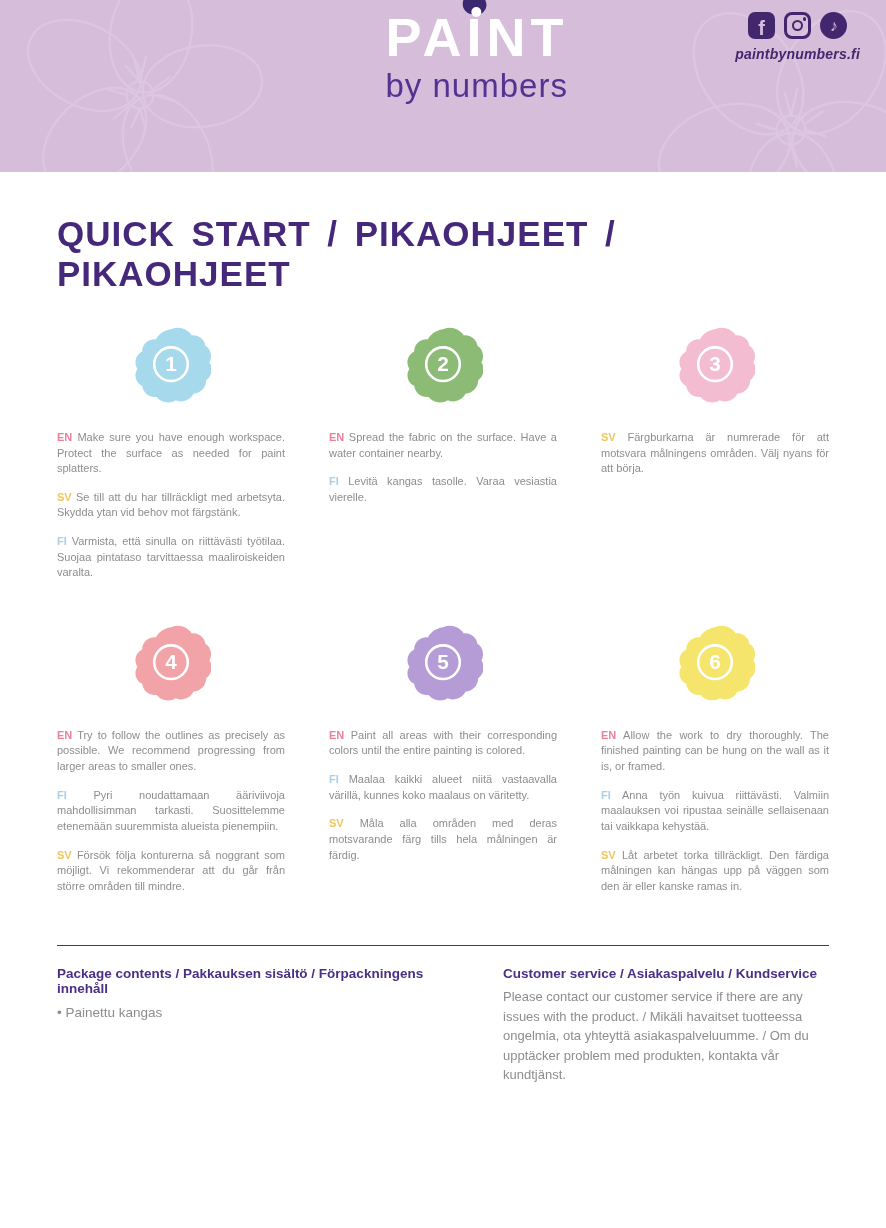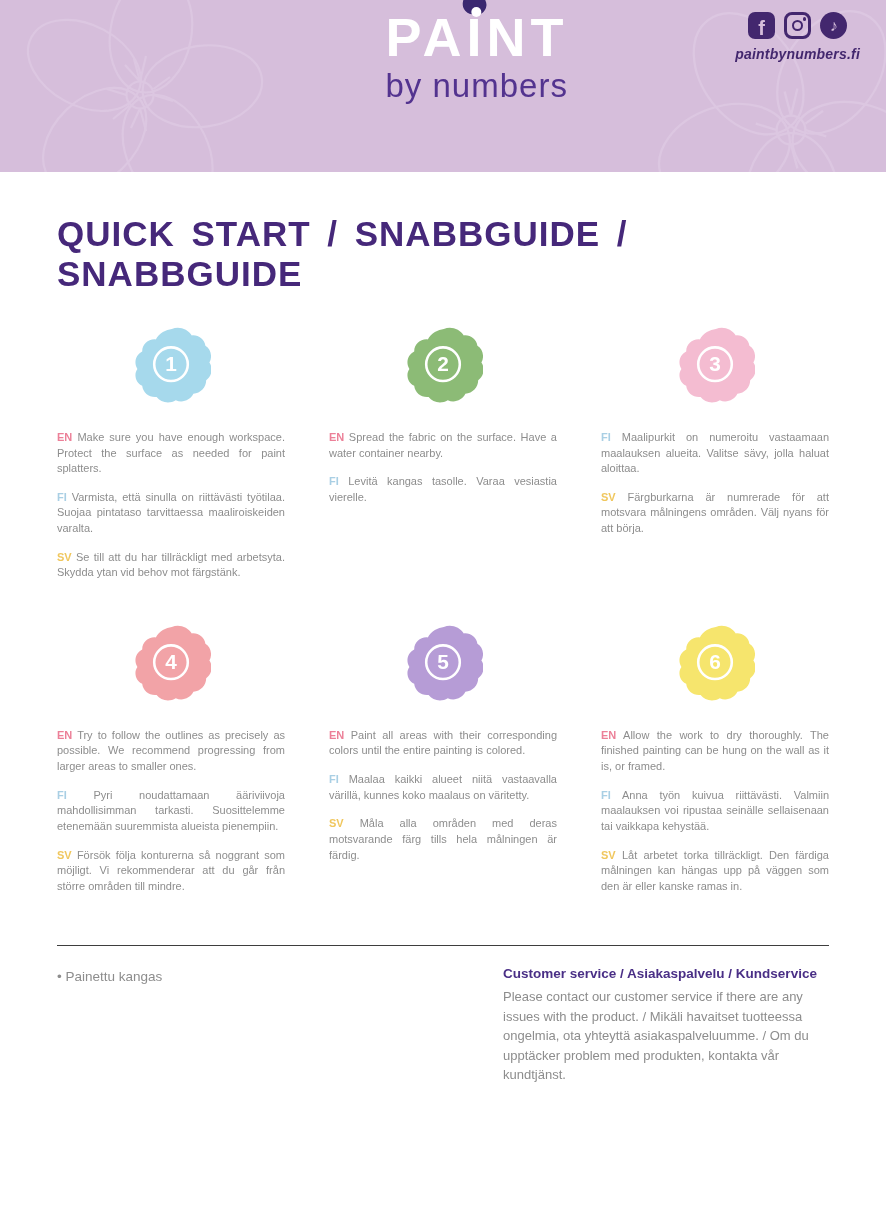--- a/index.html
+++ b/index.html
@@ -125,52 +125,51 @@
             <span class="ig-dot"></span>
           </span>
         <span class="si tt">
             <span>♪</span>
           </span>
       </div>
       <div class="site-url">paintbynumbers.fi</div>
     </div>
   </header>
 
-  <h1 class="title">QUICK START / SNABBGUIDE / SNABBGUIDE</h1>
+  <h1 class="title">QUICK START / PIKAOHJEET / PIKAOHJEET</h1>
 
   <section class="steps">
 
     <article class="step">
       <svg class="step-blob" viewBox="0 0 100 100">
         <path d="M51 5c9-4 20 0 25 8 8-1 16 5 17 13 7 4 9 14 5 21 5 7 3 17-4 22 0 9-7 16-16 17-4 8-14 12-22 8-8 5-19 3-24-4-9 1-17-5-18-14-8-4-11-14-6-21-5-8-2-18 6-22 0-9 8-16 17-15 4-8 13-12 20-13z" fill="#a6d9ec"></path>
         <circle cx="50" cy="49" r="21" fill="none" stroke="#ffffff" stroke-width="3.2"></circle>
         <text class="blob-num" x="50" y="58">1</text>
       </svg>
       <p><span class="lang lang-en">EN</span> <span>Make sure you have enough workspace. Protect the surface as needed for paint splatters.</span></p>
+      <p><span class="lang lang-sv">SV</span> <span>Se till att du har tillräckligt med arbetsyta. Skydda ytan vid behov mot färgstänk.</span></p>
       <p><span class="lang lang-fi">FI</span> <span>Varmista, että sinulla on riittävästi työtilaa. Suojaa pintataso tarvittaessa maaliroiskeiden varalta.</span></p>
-      <p><span class="lang lang-sv">SV</span> <span>Se till att du har tillräckligt med arbetsyta. Skydda ytan vid behov mot färgstänk.</span></p>
     </article>
 
     <article class="step">
       <svg class="step-blob" viewBox="0 0 100 100">
         <path d="M51 5c9-4 20 0 25 8 8-1 16 5 17 13 7 4 9 14 5 21 5 7 3 17-4 22 0 9-7 16-16 17-4 8-14 12-22 8-8 5-19 3-24-4-9 1-17-5-18-14-8-4-11-14-6-21-5-8-2-18 6-22 0-9 8-16 17-15 4-8 13-12 20-13z" fill="#8cbb76"></path>
         <circle cx="50" cy="49" r="21" fill="none" stroke="#ffffff" stroke-width="3.2"></circle>
         <text class="blob-num" x="50" y="58">2</text>
       </svg>
       <p><span class="lang lang-en">EN</span> <span>Spread the fabric on the surface. Have a water container nearby.</span></p>
       <p><span class="lang lang-fi">FI</span> <span>Levitä kangas tasolle. Varaa vesiastia vierelle.</span></p>
     </article>
 
     <article class="step">
       <svg class="step-blob" viewBox="0 0 100 100">
         <path d="M51 5c9-4 20 0 25 8 8-1 16 5 17 13 7 4 9 14 5 21 5 7 3 17-4 22 0 9-7 16-16 17-4 8-14 12-22 8-8 5-19 3-24-4-9 1-17-5-18-14-8-4-11-14-6-21-5-8-2-18 6-22 0-9 8-16 17-15 4-8 13-12 20-13z" fill="#f4bcd1"></path>
         <circle cx="50" cy="49" r="21" fill="none" stroke="#ffffff" stroke-width="3.2"></circle>
         <text class="blob-num" x="50" y="58">3</text>
       </svg>
-      <p><span class="lang lang-fi">FI</span> <span>Maalipurkit on numeroitu vastaamaan maalauksen alueita. Valitse sävy, jolla haluat aloittaa.</span></p>
       <p><span class="lang lang-sv">SV</span> <span>Färgburkarna är numrerade för att motsvara målningens områden. Välj nyans för att börja.</span></p>
     </article>
 
     <article class="step">
       <svg class="step-blob" viewBox="0 0 100 100">
         <path d="M51 5c9-4 20 0 25 8 8-1 16 5 17 13 7 4 9 14 5 21 5 7 3 17-4 22 0 9-7 16-16 17-4 8-14 12-22 8-8 5-19 3-24-4-9 1-17-5-18-14-8-4-11-14-6-21-5-8-2-18 6-22 0-9 8-16 17-15 4-8 13-12 20-13z" fill="#f2a3a7"></path>
         <circle cx="50" cy="49" r="21" fill="none" stroke="#ffffff" stroke-width="3.2"></circle>
         <text class="blob-num" x="50" y="58">4</text>
       </svg>
       <p><span class="lang lang-en">EN</span> <span>Try to follow the outlines as precisely as possible. We recommend progressing from larger areas to smaller ones.</span></p>
@@ -199,20 +198,21 @@
       <p><span class="lang lang-fi">FI</span> <span>Anna työn kuivua riittävästi. Valmiin maalauksen voi ripustaa seinälle sellaisenaan tai vaikkapa kehystää.</span></p>
       <p><span class="lang lang-sv">SV</span> <span>Låt arbetet torka tillräckligt. Den färdiga målningen kan hängas upp på väggen som den är eller kanske ramas in.</span></p>
     </article>
 
   </section>
 
   <hr class="divider">
 
   <section class="footer-cols">
     <div class="pkg">
+      <div class="footer-heading">Package contents / Pakkauksen sisältö / Förpackningens innehåll</div>
       <ul>
         <li>Painettu kangas</li>
 
       </ul>
 
     </div>
 
     <div class="cs">
       <div class="footer-heading">Customer service / Asiakaspalvelu / Kundservice</div>
       <p class="cs-text">Please contact our customer service if there are any issues with the product. / Mikäli havaitset tuotteessa ongelmia, ota yhteyttä asiakaspalveluumme. / Om du upptäcker problem med produkten, kontakta vår kundtjänst.</p>

